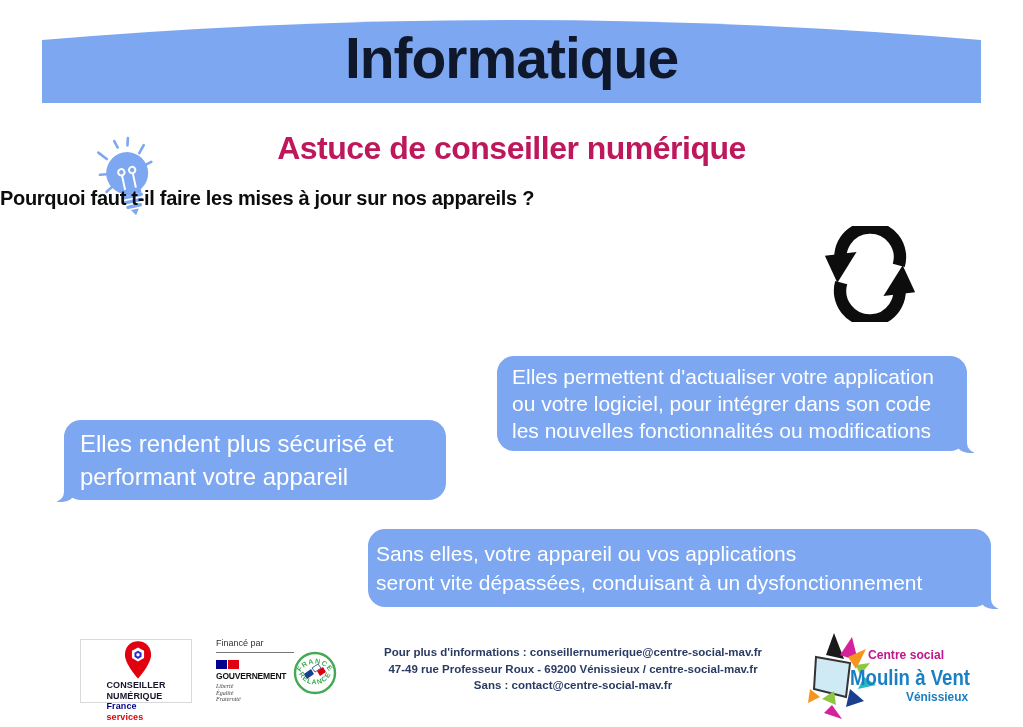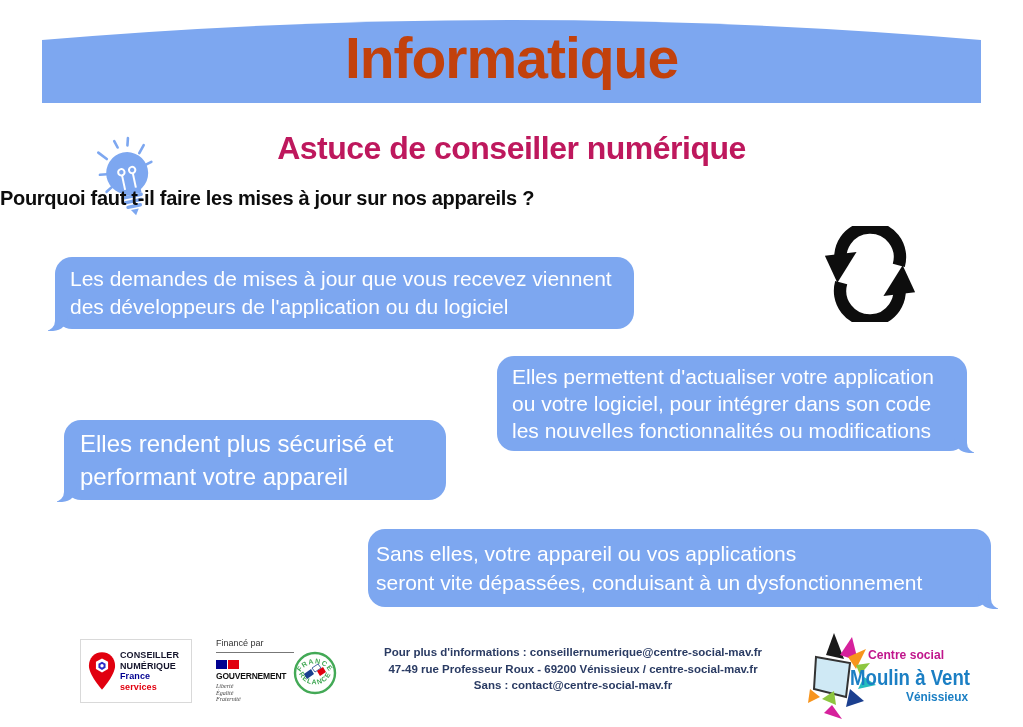--- a/index.html
+++ b/index.html
@@ -2,21 +2,21 @@
 <html><head>
 <meta charset="utf-8">
 <style>
   html,body{margin:0;padding:0;background:#fff;}
   .page{position:relative;width:1023px;height:727px;background:#ffffff;overflow:hidden;
         font-family:"Liberation Sans",sans-serif;}
 
   
   .banner-svg{position:absolute;left:0;top:0;}
   .banner-title{position:absolute;left:0;right:0;top:26px;text-align:center;
-    font-size:57px;line-height:64px;font-weight:800;color:#c2410c;letter-spacing:-1px;}
+    font-size:57px;line-height:64px;font-weight:800;color:#0f172a;letter-spacing:-1px;}
 
   
   .bulb{position:absolute;left:88px;top:131px;}
   .page-title{position:absolute;left:0;right:0;top:130px;text-align:center;
     font-size:32px;font-weight:800;color:#be185d;letter-spacing:-0.5px;}
   .page-subtitle{position:absolute;left:0;right:0;top:187px;
     font-size:20px;font-weight:800;color:#0d0d0d;letter-spacing:-0.3px;}
 
   
   .bubble{position:absolute;background:#7DA7F0;color:#fff;border-radius:17px;
@@ -31,21 +31,21 @@
     background:#fff;border-bottom-left-radius:10px;}
   .b1{left:55px;top:257px;width:579px;padding:8px 15px;font-size:21px;line-height:28px;}
   .b2{left:497px;top:356px;width:470px;padding:7px 15px;font-size:21px;line-height:27px;}
   .b3{left:64px;top:420px;width:382px;padding:7px 16px;font-size:24px;line-height:33px;}
   .b4{left:368px;top:529px;width:623px;padding:10px 8px;font-size:21px;line-height:29px;}
 
   .refresh{position:absolute;left:822px;top:226px;}
 
   
   .cn-box{position:absolute;left:80px;top:639px;width:110px;height:62px;background:#fff;
-    border:1px solid #d9d9d9;display:flex;align-items:center;}
+    border:1px solid #d9d9d9;display:flex;align-items:center;flex-direction:column;}
   .cn-pin{margin:0 4px 0 7px;flex:none;}
   .cn-text{font-weight:800;font-size:9px;line-height:10.5px;letter-spacing:0.1px;}
   .cn-l1,.cn-l2{color:#14142b;}
   .cn-l3{color:#000091;}
   .cn-l4{color:#e1000f;}
 
   .funding{position:absolute;left:216px;top:638px;width:78px;}
   .funding-label{font-size:9px;color:#333;padding-bottom:4px;border-bottom:1px solid #777;}
   .gov-flag{margin-top:7px;display:flex;gap:1px;}
   .gov-flag .fb{width:11px;height:9px;background:#000091;}
@@ -102,22 +102,20 @@
     <g>
       <path d="M 80 41 A 31 31 0 1 0 21 43" fill="none" stroke="#0d0d0d" stroke-width="13"></path>
       <polygon points="3,31 36,27 16,59" fill="#0d0d0d"></polygon>
     </g>
     <g transform="rotate(180 50 50)">
       <path d="M 80 41 A 31 31 0 1 0 21 43" fill="none" stroke="#0d0d0d" stroke-width="13"></path>
       <polygon points="3,31 36,27 16,59" fill="#0d0d0d"></polygon>
     </g>
   </svg>
 
-  <div class="bubble b1 tl">Les demandes de mises à jour que vous recevez viennent
-des développeurs de l'application ou du logiciel</div>
   <div class="bubble b2 tr">Elles permettent d'actualiser votre application
 ou votre logiciel, pour intégrer dans son code
 les nouvelles fonctionnalités ou modifications</div>
   <div class="bubble b3 tl">Elles rendent plus sécurisé et
 performant votre appareil</div>
   <div class="bubble b4 tr">Sans elles, votre appareil ou vos applications
 seront vite dépassées, conduisant à un dysfonctionnement</div>
 
   <div class="cn-box">
     <svg class="cn-pin" width="28" height="40" viewBox="0 0 30 42">

